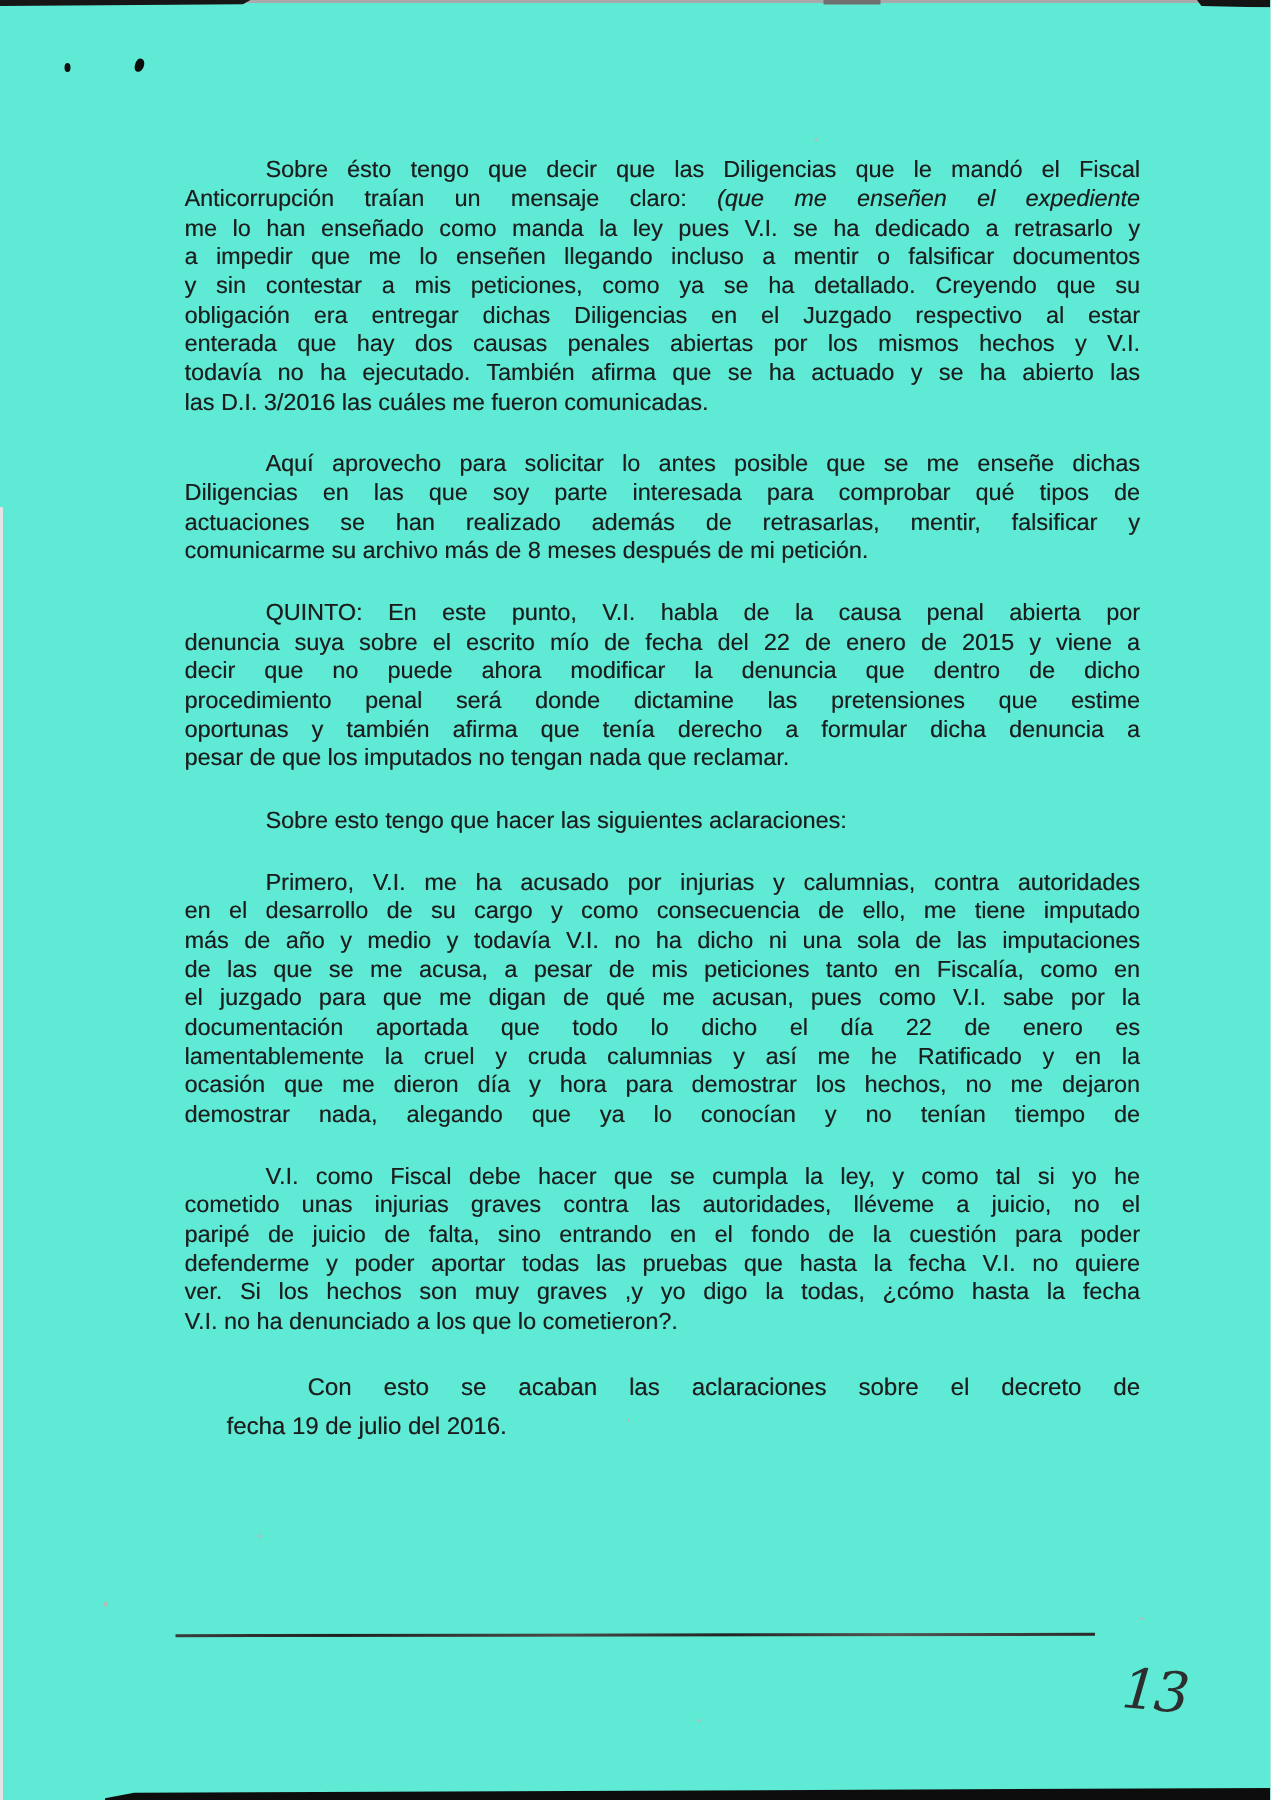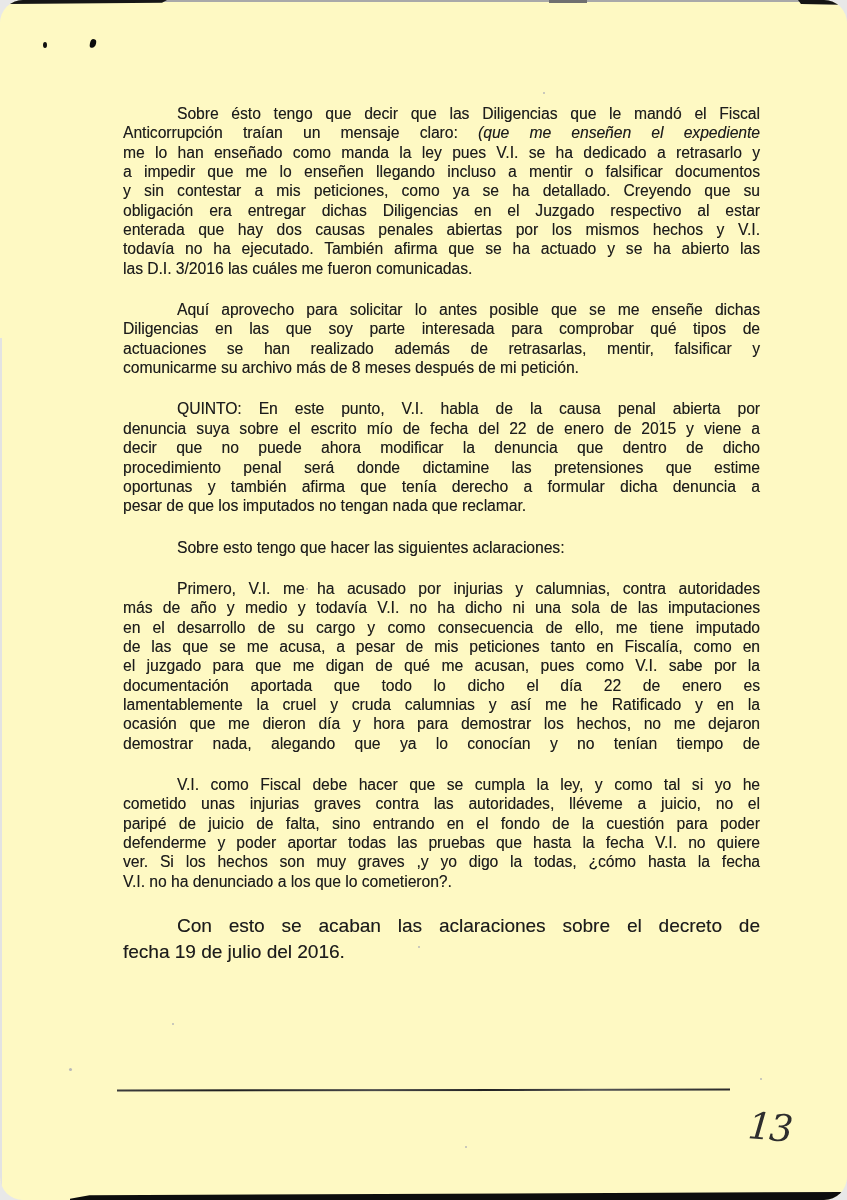--- a/index.html
+++ b/index.html
@@ -1,22 +1,21 @@
 <!DOCTYPE html>
 <html><head>
 <meta charset="utf-8">
 <style>
   html,body{margin:0;padding:0;background:#e8e8e8;}
   .page{
     position:relative;
     width:847px;height:1200px;
-    background:#fef9c3;
+    background:#5eead4;
     overflow:hidden;
     font-family:"Liberation Sans",sans-serif;
-    border-radius:23px;
   }
   
   .top-hairline{position:absolute;left:0;top:0;width:847px;height:2px;background:#a9a9a9;}
   .top-black-left{position:absolute;left:0;top:0;width:167px;height:4px;background:#161616;
     clip-path:polygon(0 0,100% 0,97% 70%,0 100%);}
   .top-dark-mid{position:absolute;left:549px;top:0;width:38px;height:3px;background:#6f6f6f;}
   .top-black-right{position:absolute;left:798px;top:0;width:49px;height:5px;background:#141414;
     clip-path:polygon(0 0,100% 0,100% 100%,6% 80%);}
   .bottom-black-bar{position:absolute;left:70px;top:1192px;width:777px;height:8px;background:#0d0d0d;
     clip-path:polygon(0 85%,2.5% 40%,100% 0,100% 100%,0 100%);}
@@ -34,21 +33,21 @@
   .sp7{left:760px;top:1078px;}
   .sp8{left:465px;top:1146px;}
   
   .doc-body{
     position:absolute;left:123px;top:104px;width:637px;
     font-size:15.6px;line-height:19.35px;color:#1c1c1c;
     text-shadow:0.25px 0 0 rgba(0,0,0,0.42);
   }
   .para{margin:0;}
   .para + .para{margin-top:22px;}
-  .para.large{font-size:19px;line-height:25.5px;}
+  .para.large{font-size:16px;line-height:25.5px;margin-left:28px;}
   .line{text-align:justify;text-align-last:justify;}
   .line.first{text-indent:54px;}
   .line.last{text-align-last:left;}
   .italic{font-style:italic;}
   
   .footer-rule{
     position:absolute;left:117px;top:1089px;width:613px;height:2px;
     background:linear-gradient(90deg,#3c3c3c,#1f1f1f 18%,#4a4a4a 42%,#222 60%,#555 78%,#2a2a2a);
     transform:rotate(-0.08deg);
   }
@@ -105,22 +104,22 @@
         <div class="line"><span>decir que no puede ahora modificar la denuncia que dentro de dicho</span></div>
         <div class="line"><span>procedimiento penal será donde dictamine las pretensiones que estime</span></div>
         <div class="line"><span>oportunas y también afirma que tenía derecho a formular dicha denuncia a</span></div>
         <div class="line last"><span>pesar de que los imputados no tengan nada que reclamar.</span></div>
       </div>
       <div class="para">
         <div class="line first last"><span>Sobre esto tengo que hacer las siguientes aclaraciones:</span></div>
       </div>
       <div class="para">
         <div class="line first"><span>Primero, V.I. me ha acusado por injurias y calumnias, contra autoridades</span></div>
+        <div class="line"><span>en el desarrollo de su cargo y como consecuencia de ello, me tiene imputado</span></div>
         <div class="line"><span>más de año y medio y todavía V.I. no ha dicho ni una sola de las imputaciones</span></div>
-        <div class="line"><span>en el desarrollo de su cargo y como consecuencia de ello, me tiene imputado</span></div>
         <div class="line"><span>de las que se me acusa, a pesar de mis peticiones tanto en Fiscalía, como en</span></div>
         <div class="line"><span>el juzgado para que me digan de qué me acusan, pues como V.I. sabe por la</span></div>
         <div class="line"><span>documentación aportada que todo lo dicho el día 22 de enero es</span></div>
         <div class="line"><span>lamentablemente la cruel y cruda calumnias y así me he Ratificado y en la</span></div>
         <div class="line"><span>ocasión que me dieron día y hora para demostrar los hechos, no me dejaron</span></div>
         <div class="line"><span>demostrar nada, alegando que ya lo conocían y no tenían tiempo de</span></div>
       </div>
       <div class="para">
         <div class="line first"><span>V.I. como Fiscal debe hacer que se cumpla la ley, y como tal si yo he</span></div>
         <div class="line"><span>cometido unas injurias graves contra las autoridades, lléveme a juicio, no el</span></div>

